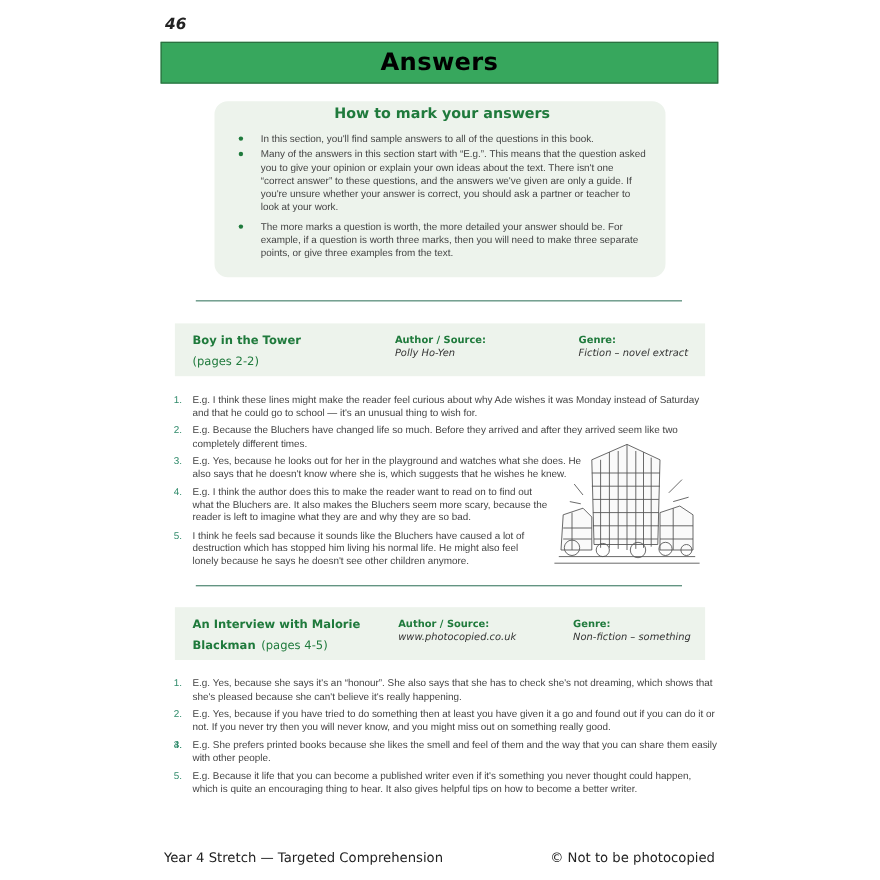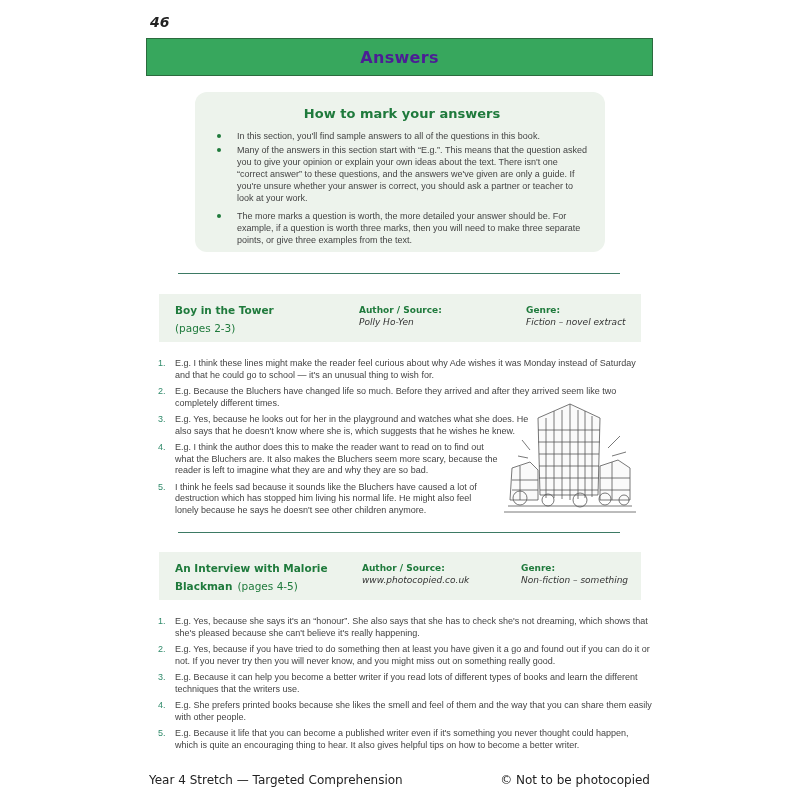--- a/index.html
+++ b/index.html
@@ -11,25 +11,25 @@
     .page-number {
       position: absolute; left: 150px; top: 14px;
       font-family: "DejaVu Sans", sans-serif; font-size: 14px; font-weight: bold; font-style: italic; color: #222;
     }
     .title-bar {
       position: absolute; left: 146px; top: 38px; width: 507px; height: 38px;
       background: #37a75d; border: 1px solid #2b6b3e; box-sizing: border-box;
       display: flex; align-items: center; justify-content: center;
     }
     .title-bar span {
-      color: #4c1d95; font-family: "DejaVu Sans", sans-serif; font-weight: bold; font-size: 16px; letter-spacing: 0.3px;
+      color: #000000; font-family: "DejaVu Sans", sans-serif; font-weight: bold; font-size: 22px; letter-spacing: 0.3px;
     }
     .marking-box {
       position: absolute; left: 195px; top: 92px; width: 410px; height: 160px;
-      background: #edf3ec; border-radius: 12px; box-sizing: border-box; padding: 14px 18px 0 22px;
+      background: #edf3ec; border-radius: 12px; box-sizing: border-box; padding: 4px 18px 0 22px;
     }
     .marking-box h2 {
       margin: 0 0 9px 0; text-align: center; font-family: "DejaVu Sans", sans-serif; font-size: 13px; font-weight: bold; color: #1f7a3c;
     }
     .marking-box ul { margin: 0; padding: 0; list-style: none; }
     .marking-box li {
       position: relative; padding-left: 20px; font-size: 9px; line-height: 12px; color: #444; margin-bottom: 13px;
     }
     .marking-box li .bullet {
       position: absolute; left: 0; top: 4px; width: 4px; height: 4px; border-radius: 50%; background: #1f7a3c;
@@ -91,21 +91,21 @@
       <span>The more marks a question is worth, the more detailed your answer should be. For example, if a question is worth three marks, then you will need to make three separate points, or give three examples from the text.</span>
     </li>
   </ul>
 </div>
 
 <div class="divider" style="top:273px;"></div>
 
 <div class="text-box" style="top:294px;">
   <div class="col col1">
     <span class="tb-title">Boy in the Tower</span>
-    <span class="tb-pages">(pages 2-3)</span>
+    <span class="tb-pages">(pages 2-2)</span>
   </div>
   <div class="col col2">
     <span class="tb-label">Author / Source:</span>
     <span class="tb-value">Polly Ho-Yen</span>
   </div>
   <div class="col col3">
     <span class="tb-label">Genre:</span>
     <span class="tb-value">Fiction – novel extract</span>
   </div>
 </div>
@@ -198,21 +198,20 @@
   <li>
     <span class="num">1.</span>
     <span>E.g. Yes, because she says it's an “honour”.  She also says that she has to check she's not dreaming, which shows that she's pleased because she can't believe it's really happening.</span>
   </li>
   <li>
     <span class="num">2.</span>
     <span>E.g. Yes, because if you have tried to do something then at least you have given it a go and found out if you can do it or not.  If you never try then you will never know, and you might miss out on something really good.</span>
   </li>
   <li>
     <span class="num">3.</span>
-    <span>E.g. Because it can help you become a better writer if you read lots of different types of books and learn the different techniques that the writers use.</span>
   </li>
   <li>
     <span class="num">4.</span>
     <span>E.g. She prefers printed books because she likes the smell and feel of them and the way that you can share them easily with other people.</span>
   </li>
   <li>
     <span class="num">5.</span>
     <span>E.g. Because it life that you can become a published writer even if it's something you never thought could happen, which is quite an encouraging thing to hear.  It also gives helpful tips on how to become a better writer.</span>
   </li>
 </ol>

